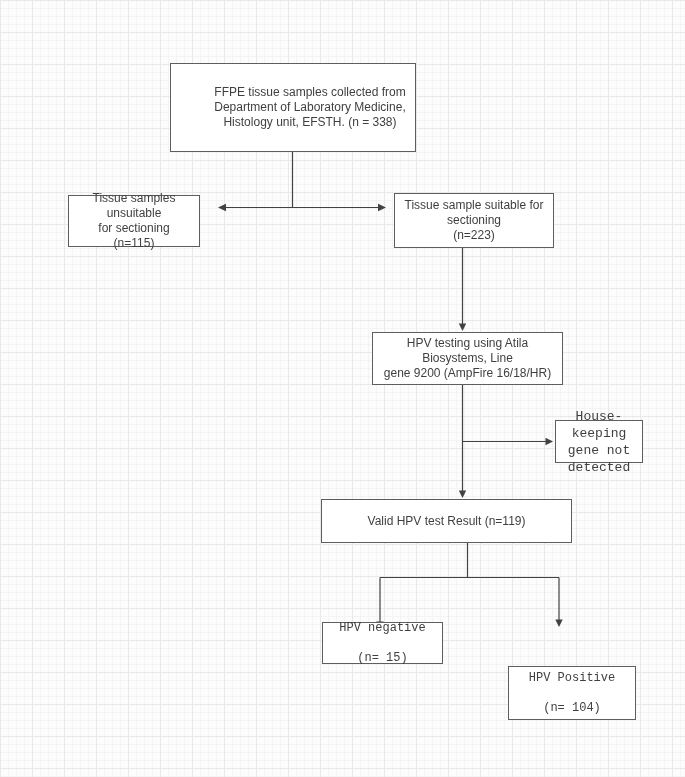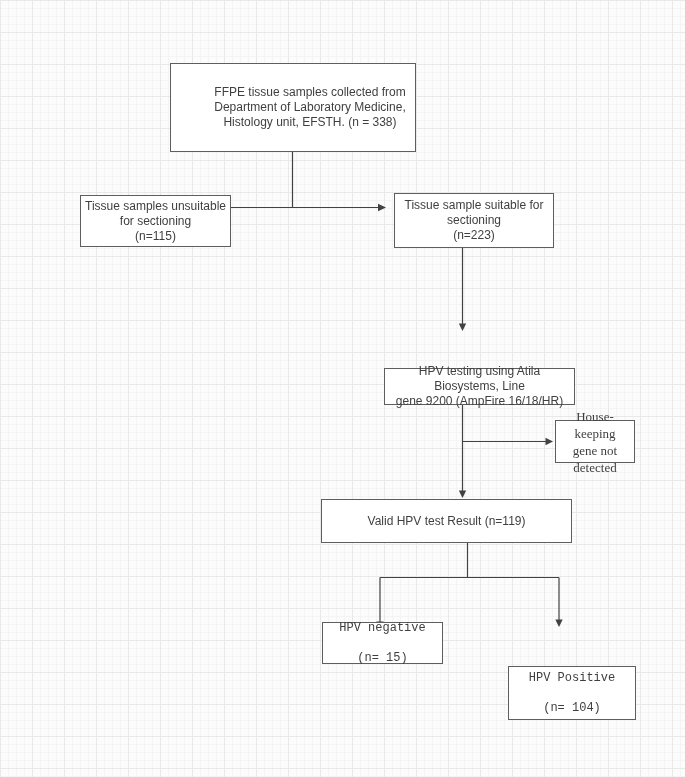--- a/index.html
+++ b/index.html
@@ -31,25 +31,25 @@
     font-size: 12px;
     line-height: 15px;
     display: flex;
     align-items: center;
     justify-content: center;
     text-align: center;
     white-space: pre-line;
     padding: 1px 2px;
   }
   #node-collected    { left: 170px; top:  63px; width: 246px; height: 89px; padding-left: 36px; }
-  #node-unsuitable   { left:  80px; top: 195px; width: 151px; height: 52px; text-align: center; }
+  #node-unsuitable   { left:  68px; top: 195px; width: 132px; height: 52px; text-align: center; }
   #node-suitable     { left: 394px; top: 193px; width: 160px; height: 55px; }
-  #node-testing      { left: 384px; top: 332px; width: 191px; height: 37px; margin-top: 36px; }
-  #node-housekeeping { left: 555px; top: 420px; width:  80px; height: 43px;
-                       font-family: Liberation Serif, serif;
+  #node-testing      { left: 372px; top: 332px; width: 191px; height: 53px; }
+  #node-housekeeping { left: 555px; top: 420px; width:  88px; height: 43px;
+                       font-family: Liberation Mono, monospace;
                        font-size: 13px; line-height: 17px; }
   #node-valid        { left: 321px; top: 499px; width: 251px; height: 44px; }
   #node-negative     { left: 322px; top: 622px; width: 121px; height: 42px; font-family: Liberation Mono, monospace; }
   #node-positive     { left: 508px; top: 666px; width: 128px; height: 54px; font-family: Liberation Mono, monospace; }
 
   svg.edges {
     position: absolute;
     left: 0; top: 0;
     width: 685px;
     height: 777px;

